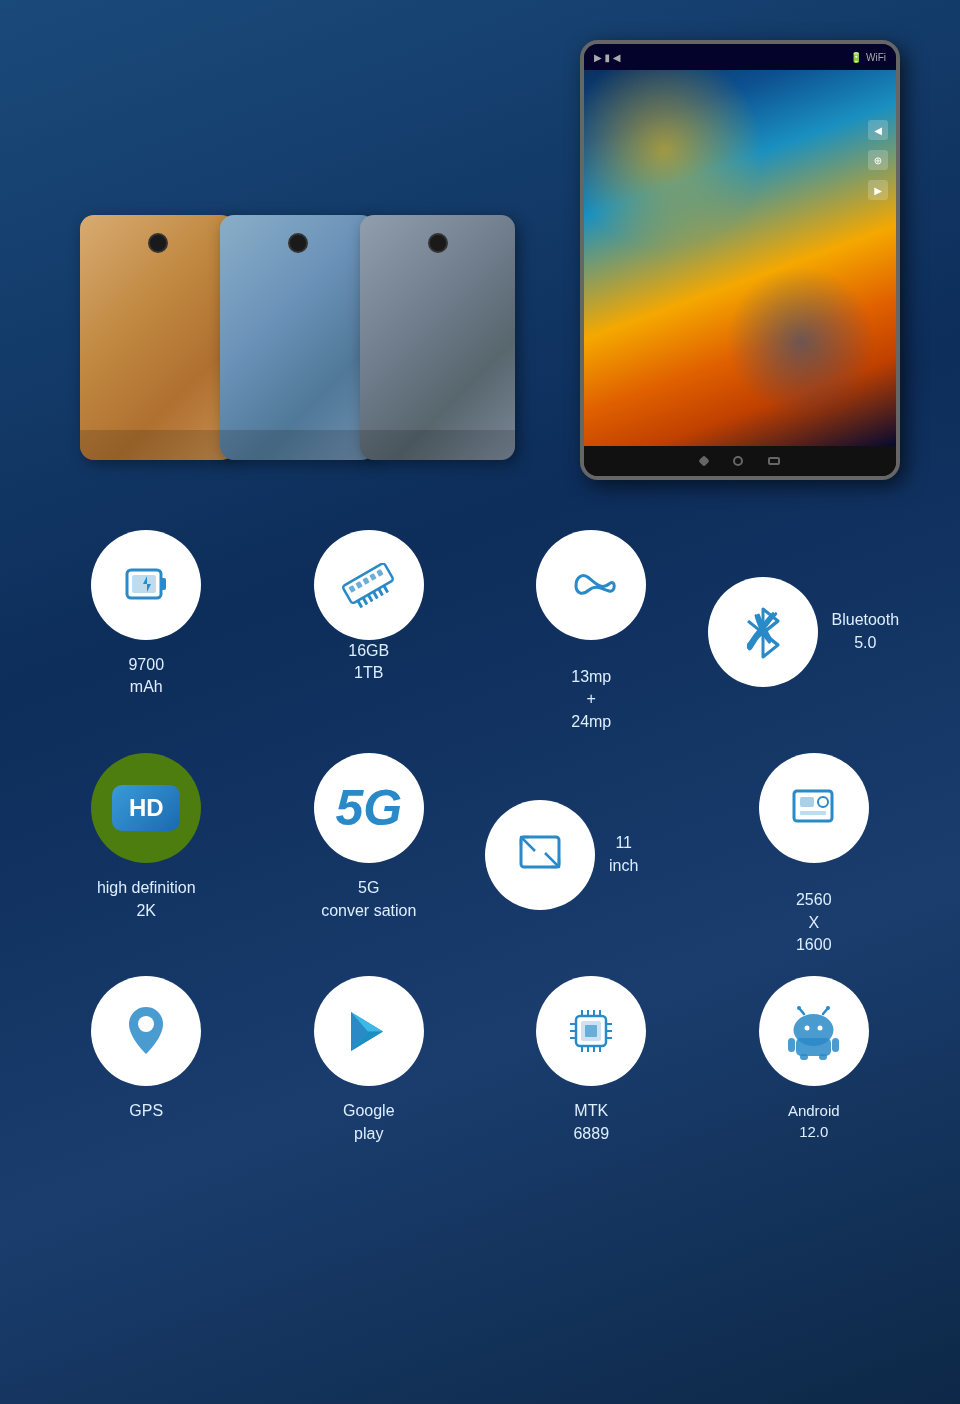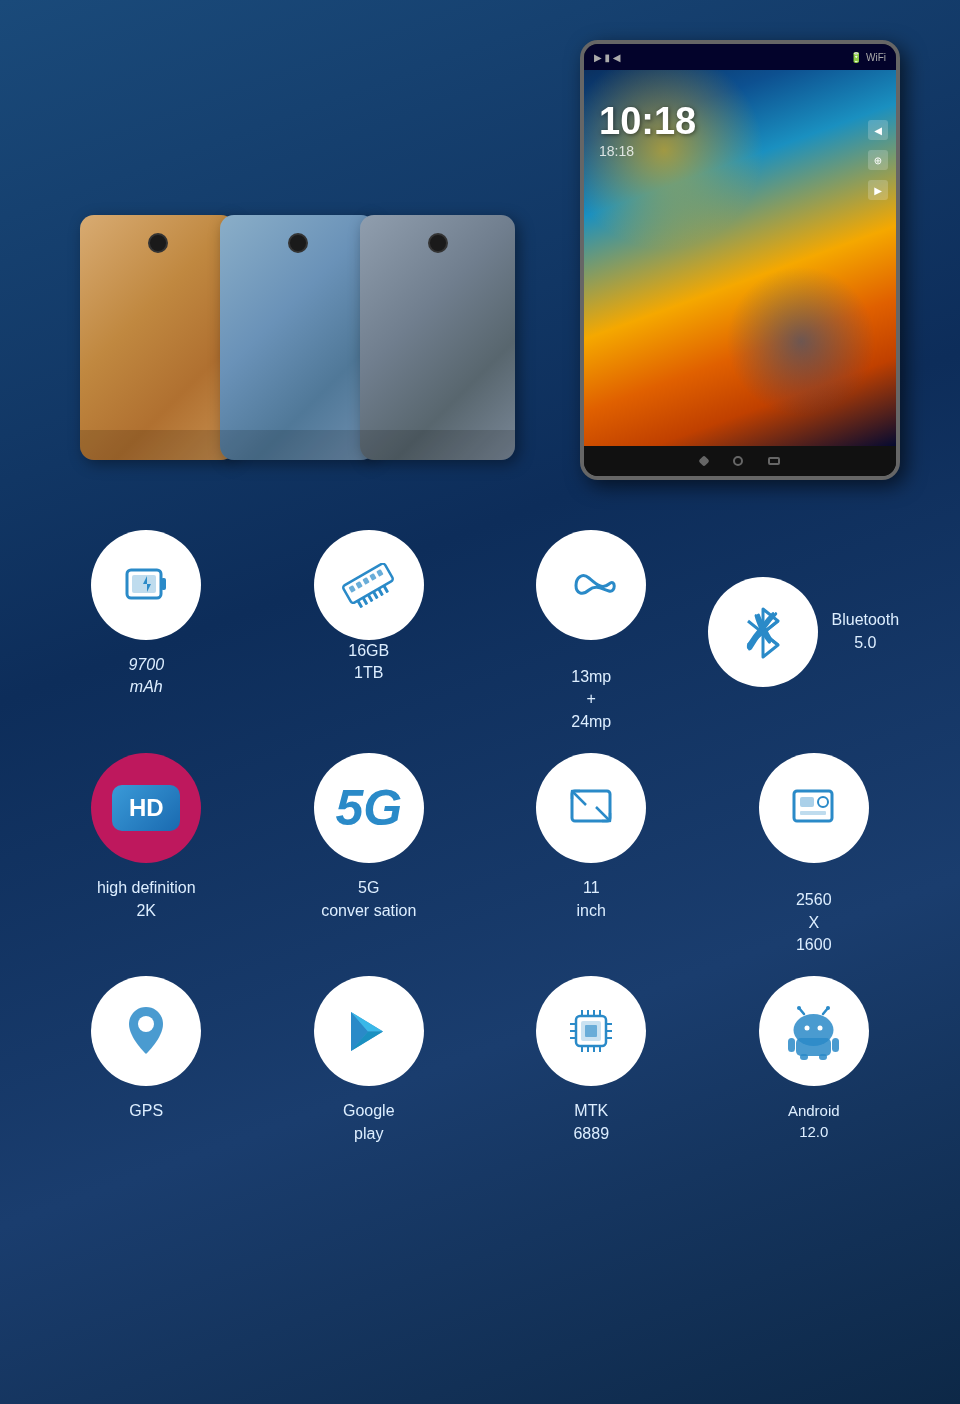--- a/index.html
+++ b/index.html
@@ -91,24 +91,20 @@
 
     <div style="flex:1;position:relative;overflow:hidden;
       background: linear-gradient(160deg, #0a3060 0%, #0d5090 15%, #1a90c0 30%, #f5a800 55%, #e06000 70%, #c04000 82%, #050a30 100%);">
 
       <div style="position:absolute;top:-20px;left:-20px;width:200px;height:200px;
         background:radial-gradient(ellipse, rgba(255,180,0,0.6) 0%, transparent 70%);
         transform:rotate(30deg);"></div>
       <div style="position:absolute;bottom:30px;right:20px;width:150px;height:150px;
         background:radial-gradient(ellipse, rgba(0,80,160,0.5) 0%, transparent 70%);"></div>
 
-      <div style="position:absolute;top:30px;left:15px;">
-        <div style="font-size:38px;font-weight:bold;color:white;text-shadow:1px 1px 4px rgba(0,0,0,0.5);">10:18</div>
-        <div style="font-size:14px;color:rgba(255,255,255,0.8);">18:18</div>
-      </div>
 
       <div style="position:absolute;right:8px;top:50px;display:flex;flex-direction:column;gap:10px;">
         <div style="width:20px;height:20px;border-radius:3px;background:rgba(255,255,255,0.2);display:flex;align-items:center;justify-content:center;font-size:10px;color:white;">◀</div>
         <div style="width:20px;height:20px;border-radius:3px;background:rgba(255,255,255,0.2);display:flex;align-items:center;justify-content:center;font-size:10px;color:white;">⊕</div>
         <div style="width:20px;height:20px;border-radius:3px;background:rgba(255,255,255,0.2);display:flex;align-items:center;justify-content:center;font-size:10px;color:white;">▶</div>
       </div>
     </div>
 
     <div style="height:30px;background:#111;display:flex;align-items:center;justify-content:center;gap:25px;">
       <div style="width:8px;height:8px;border-radius:2px;background:#666;transform:rotate(45deg);"></div>
@@ -125,21 +121,21 @@
 
     <div style="display:flex;flex-direction:column;align-items:center;gap:14px;">
       <div class="feature-circle" style="width:110px;height:110px;border-radius:50%;background:white;display:flex;align-items:center;justify-content:center;">
         <svg width="55" height="55" viewBox="0 0 55 55">
           <rect x="8" y="12" width="34" height="28" rx="4" fill="none" stroke="#2a8ac8" stroke-width="3"></rect>
           <rect x="42" y="20" width="5" height="12" rx="2" fill="#2a8ac8"></rect>
           <rect x="13" y="17" width="24" height="18" rx="2" fill="#2a8ac8" opacity="0.3"></rect>
           <path d="M24 26 L28 18 L28 26 L32 26 L28 34 L28 26 Z" fill="#2a8ac8"></path>
         </svg>
       </div>
-      <div style="font-size:16px;color:#ddeeff;text-align:center;white-space:pre-line;line-height:1.4;font-style:italic;">9700
+      <div style="font-size:16px;color:#ddeeff;text-align:center;white-space:pre-line;line-height:1.4;">9700
 mAh</div>
     </div>
 
     <div style="display:flex;flex-direction:column;align-items:center;">
       <div class="feature-circle" style="width:110px;height:110px;border-radius:50%;background:white;display:flex;align-items:center;justify-content:center;">
         <svg width="58" height="45" viewBox="0 0 58 45">
 
           <g transform="rotate(-30, 29, 22)">
             <rect x="5" y="10" width="48" height="20" rx="3" fill="none" stroke="#2a8ac8" stroke-width="2.5"></rect>
             <rect x="10" y="14" width="5" height="6" rx="1" fill="#2a8ac8" opacity="0.7"></rect>
@@ -184,36 +180,36 @@
       </div>
       <div style="font-size:16px;color:#ddeeff;text-align:center;white-space:pre-line;line-height:1.4;">Bluetooth
 5.0</div>
     </div>
 
   </div>
 
   <div style="display:grid;grid-template-columns:repeat(4,1fr);gap:10px;margin-bottom:20px;">
 
     <div style="display:flex;flex-direction:column;align-items:center;gap:14px;">
-      <div class="feature-circle" style="width:110px;height:110px;border-radius:50%;background:#be185d;display:flex;align-items:center;justify-content:center;">
+      <div class="feature-circle" style="width:110px;height:110px;border-radius:50%;background:#4d7c0f;display:flex;align-items:center;justify-content:center;">
         <div style="width:68px;height:46px;background:linear-gradient(135deg,#3a9ad8,#1a6ab0);border-radius:10px;display:flex;align-items:center;justify-content:center;color:white;font-size:24px;font-weight:bold;font-family:Arial;">HD</div>
       </div>
       <div style="font-size:16px;color:#ddeeff;text-align:center;white-space:pre-line;line-height:1.4;">high definition
 2K</div>
     </div>
 
     <div style="display:flex;flex-direction:column;align-items:center;gap:14px;">
       <div class="feature-circle" style="width:110px;height:110px;border-radius:50%;background:white;display:flex;align-items:center;justify-content:center;">
         <span style="font-size:50px;font-weight:bold;color:#2a8ac8;font-family:Arial;font-style:italic;">5G</span>
       </div>
       <div style="font-size:16px;color:#ddeeff;text-align:center;white-space:pre-line;line-height:1.4;">5G
 conver sation</div>
     </div>
 
-    <div style="display:flex;flex-direction:column;align-items:center;gap:14px;">
+    <div style="display:flex;flex-direction:row;align-items:center;gap:14px;">
       <div class="feature-circle" style="width:110px;height:110px;border-radius:50%;background:white;display:flex;align-items:center;justify-content:center;">
         <svg width="55" height="55" viewBox="0 0 55 55">
           <rect x="8" y="10" width="38" height="30" rx="3" fill="none" stroke="#2a8ac8" stroke-width="3"></rect>
           <line x1="8" y1="10" x2="22" y2="24" stroke="#2a8ac8" stroke-width="2.5"></line>
           <polyline points="8,18 8,10 16,10" fill="none" stroke="#2a8ac8" stroke-width="2.5" stroke-linejoin="round"></polyline>
           <line x1="46" y1="40" x2="32" y2="26" stroke="#2a8ac8" stroke-width="2.5"></line>
           <polyline points="46,32 46,40 38,40" fill="none" stroke="#2a8ac8" stroke-width="2.5" stroke-linejoin="round"></polyline>
         </svg>
       </div>
       <div style="font-size:16px;color:#ddeeff;text-align:center;white-space:pre-line;line-height:1.4;">11

